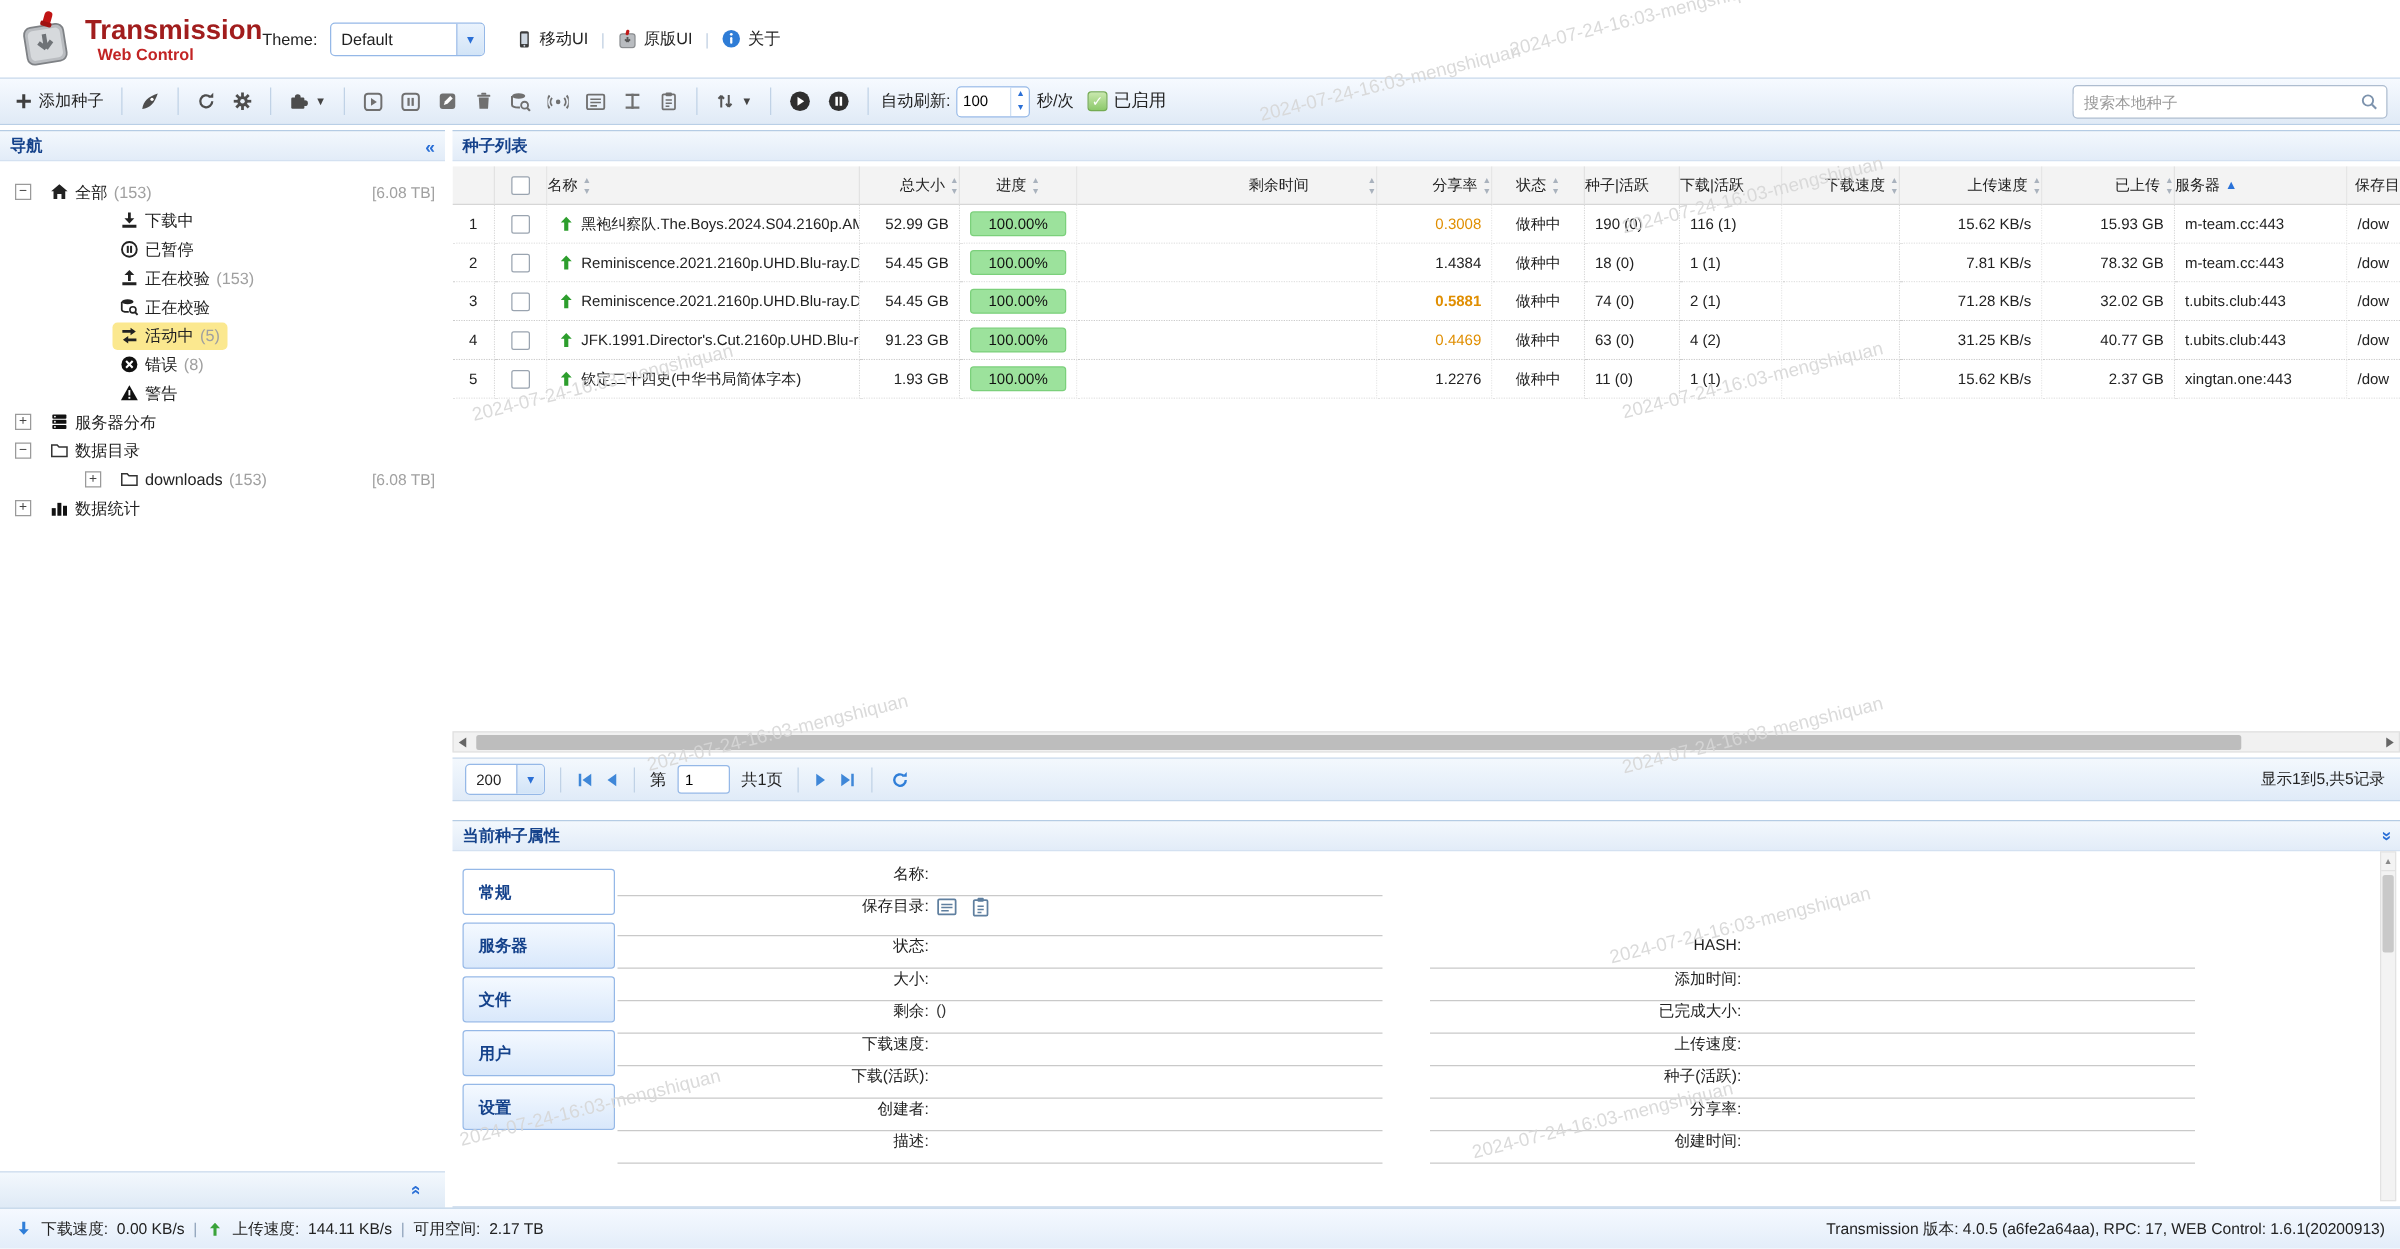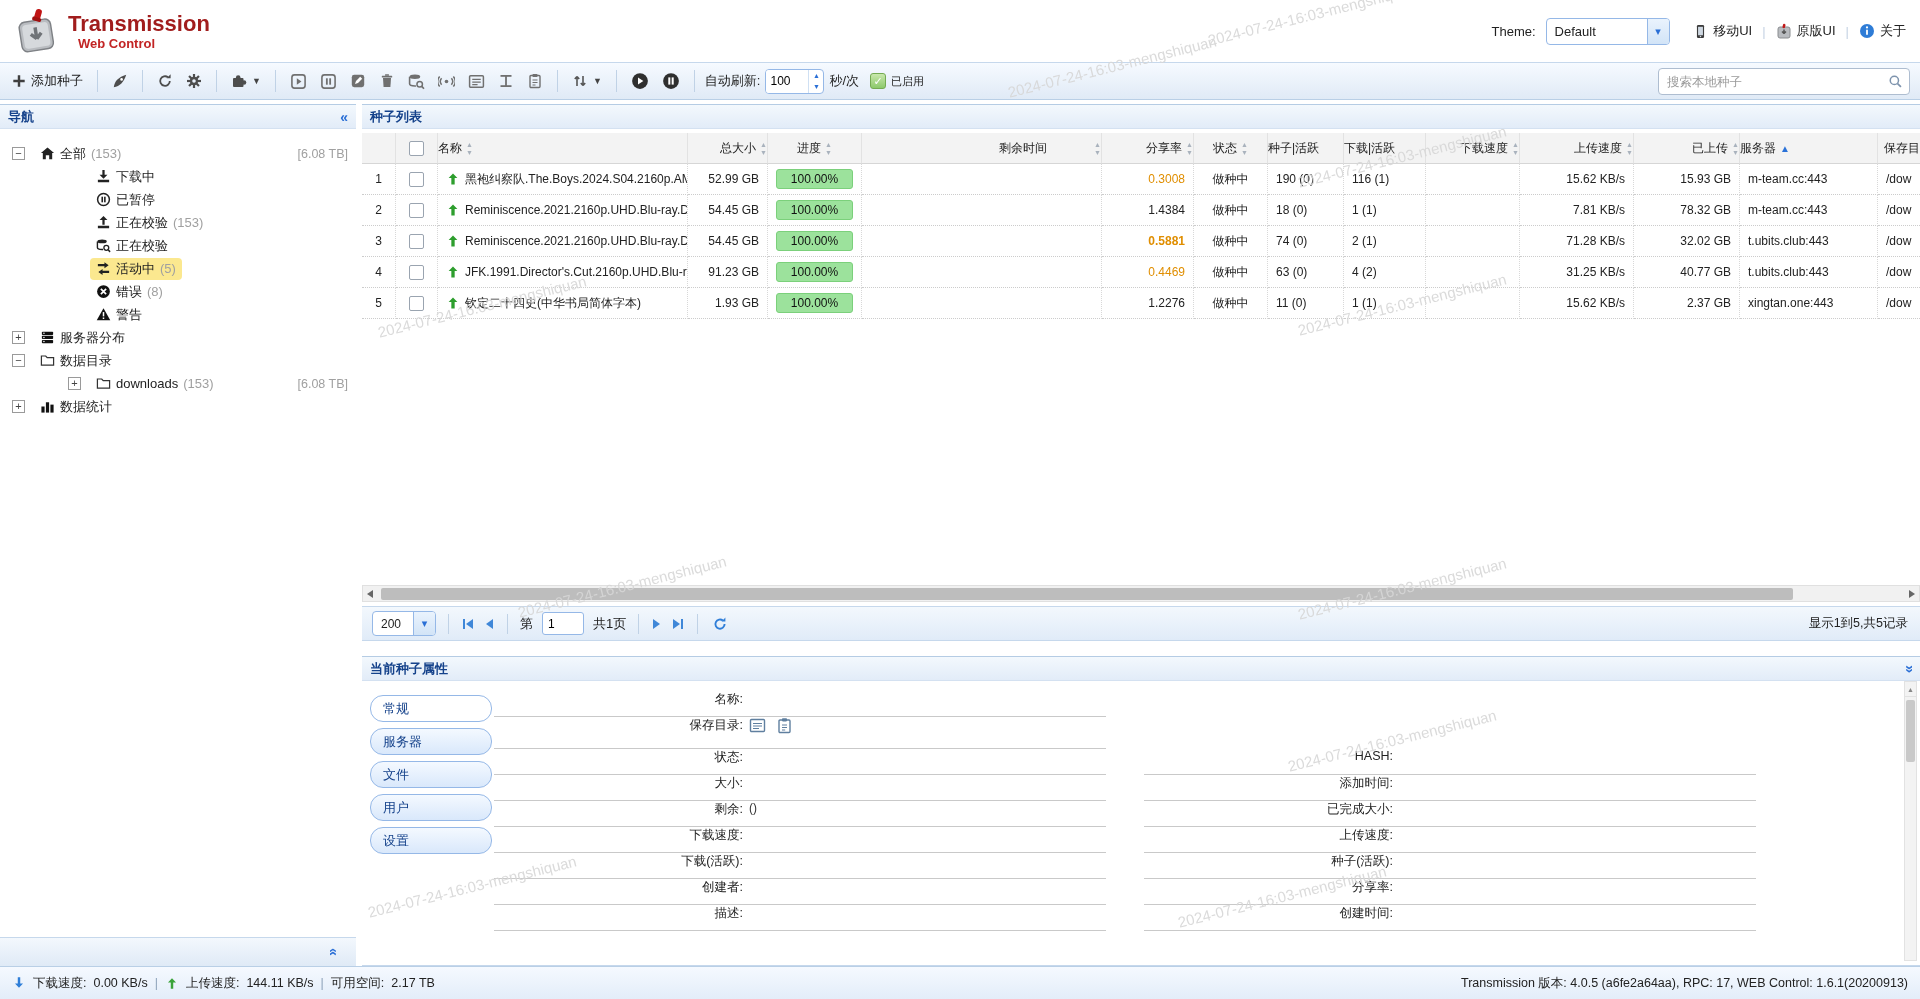--- a/index.html
+++ b/index.html
@@ -7,21 +7,21 @@
     font-family:"Liberation Sans","DejaVu Sans",sans-serif; font-size:12px; color:#222; }
   body { position:relative; }
   svg { display:block; }
 
   
   .wm { position:absolute; color:#d7d7d7; font-size:15px; transform:rotate(-14deg);
         white-space:nowrap; pointer-events:none; z-index:60; opacity:.9; }
 
   
   #header { position:absolute; left:0; top:0; width:1920px; height:62px; background:#fff;
-            display:flex; align-items:center; justify-content:space-between; padding:0 14px; }
+            display:flex; align-items:center; justify-content:flex-start; padding:0 14px; }
   .logo-wrap { display:flex; align-items:center; gap:8px; }
   .logo-text .t1 { font-size:22px; font-weight:bold; color:#a11d1d; line-height:24px; }
   .logo-text .t2 { font-size:13px; font-weight:bold; color:#c22424; padding-left:10px; }
   .hdr-right { display:flex; align-items:center; gap:10px; font-size:13px; }
   .combo { display:flex; align-items:center; height:27px; border:1px solid #95b8e7; border-radius:4px;
            background:#fff; overflow:hidden; }
   .combo .cval { padding:0 8px; min-width:100px; }
   .combo .carr { width:22px; height:100%; background:linear-gradient(#eaf3fd,#d2e4f7);
                  border-left:1px solid #95b8e7; color:#2a6fd6; display:flex; align-items:center;
                  justify-content:center; font-size:11px; }
@@ -119,23 +119,23 @@
   .pgbarr { width:2px; height:10px; background:#3f87d8; }
   .pgbtn { display:flex; align-items:center; gap:1px; padding:2px; }
   .pg-input { width:42px; height:23px; border:1px solid #95b8e7; border-radius:3px; padding:0 5px;
               font-size:12px; outline:none; font-family:inherit; }
   .pg-summary { position:absolute; right:12px; font-size:12.5px; }
 
   
   .attr-title { position:absolute; left:0; top:552px; width:1558px; }
   #attr-body { position:absolute; left:0; top:577px; width:1558px; bottom:0; border-bottom:1px solid #c6d8ec; }
   #attr-tabs { position:absolute; left:8px; top:14px; width:122px; }
-  .atab { height:27px; margin-bottom:6px; border:1px solid #95b8e7; border-radius:13px;
+  .atab { height:37px; margin-bottom:6px; border:1px solid #95b8e7; border-radius:3px;
           background:linear-gradient(#f4f9ff,#d9e8fb); color:#15428b; display:flex; align-items:center;
-          padding-left:12px; font-size:13px; }
+          padding-left:12px; font-size:13px;font-weight:bold; }
   .atab.active { background:#fff; }
   #attr-form { position:absolute; left:132px; top:10px; right:34px; display:flex; gap:38px; }
   .fcol { width:612px; }
   .fcol2-off { height:58px; }
   .frow { display:flex; align-items:flex-start; height:26px; border-bottom:1px solid #c9c9c9; }
   .frow.tall { height:32px; }
   .flabel { width:255px; text-align:right; padding-right:6px; font-size:12.5px; color:#222; flex:none; }
   .fvalue { flex:1; display:flex; align-items:center; gap:10px; color:#333; }
   .ficon { width:17px; height:17px; }
   .vscroll { position:absolute; right:3px; top:0; bottom:4px; width:13px; background:#f3f3f3;
@@ -394,21 +394,21 @@
   <span style="font-size:13px;">自动刷新:</span>
   <div class="nbox">
     <input value="100" style="">
     <div class="spin">
       <span class="su"></span>
       <span class="sd"></span>
     </div>
   </div>
   <span style="font-size:13px;">秒/次</span>
   <span class="gcheck" style="margin-left:6px;"></span>
-  <span style="font-size:11px;">已启用</span>
+  <span style="font-size:14px;">已启用</span>
 
   <div class="searchbox">
     <input placeholder="搜索本地种子" style="">
     <span class="mag">
         <svg viewBox="0 0 16 16" width="15" height="15">
           <circle cx="6.8" cy="6.8" r="4.4" fill="none" stroke="#7d93ad" stroke-width="1.6"></circle>
           <path d="M10.2 10.2l3.6 3.6" stroke="#7d93ad" stroke-width="1.8"></path>
         </svg>
       </span>
   </div>

